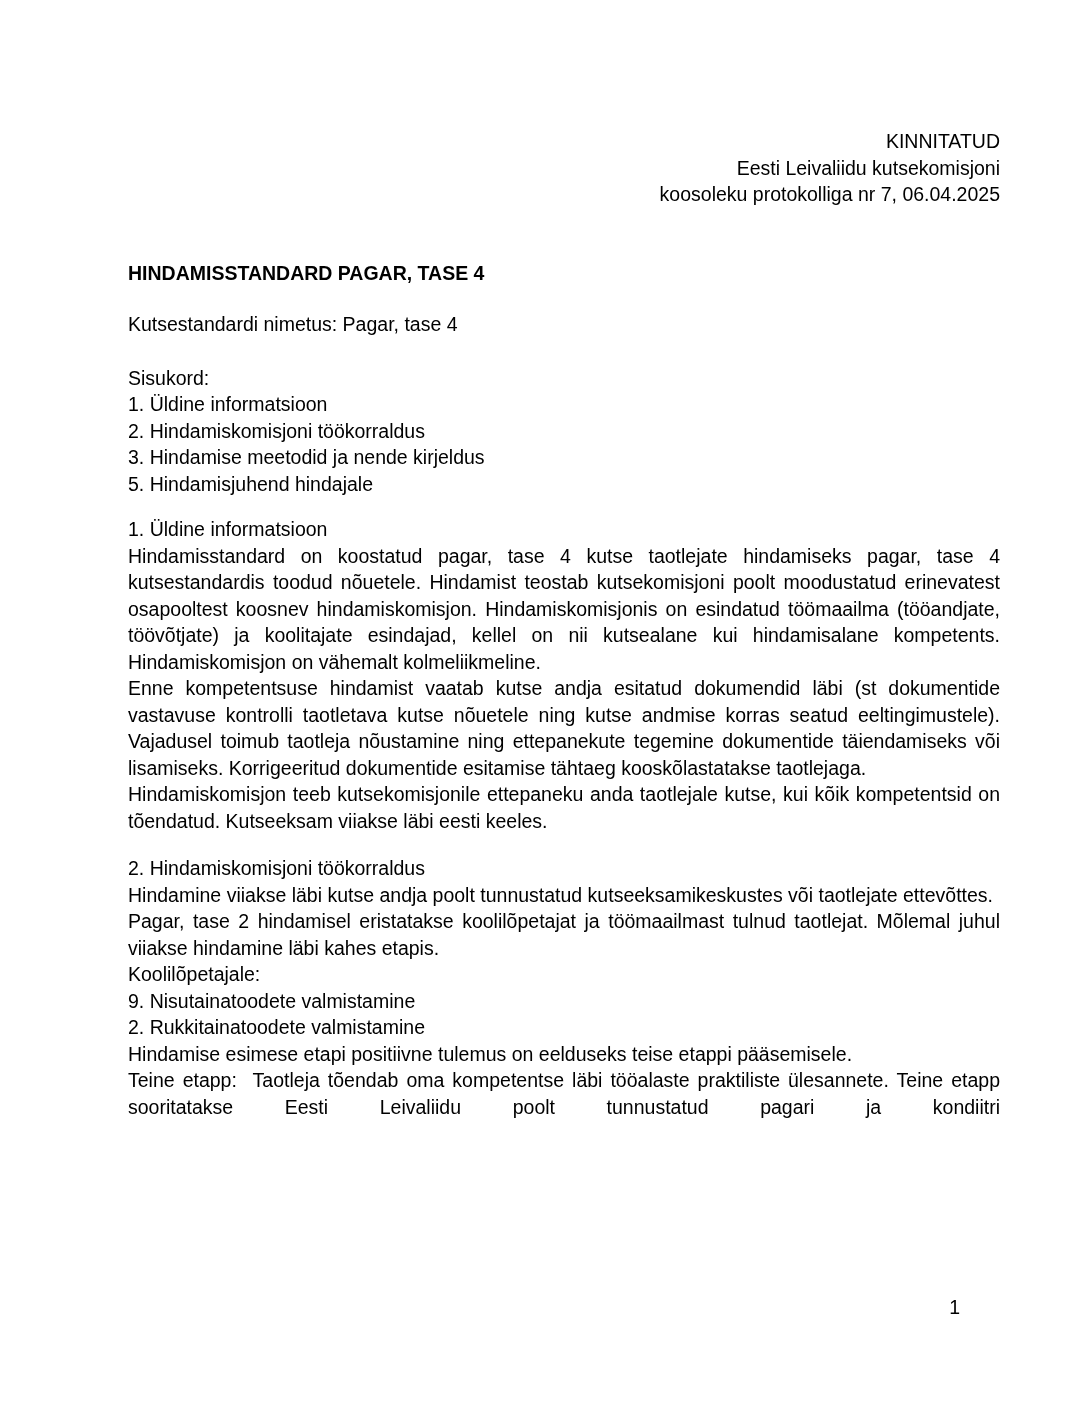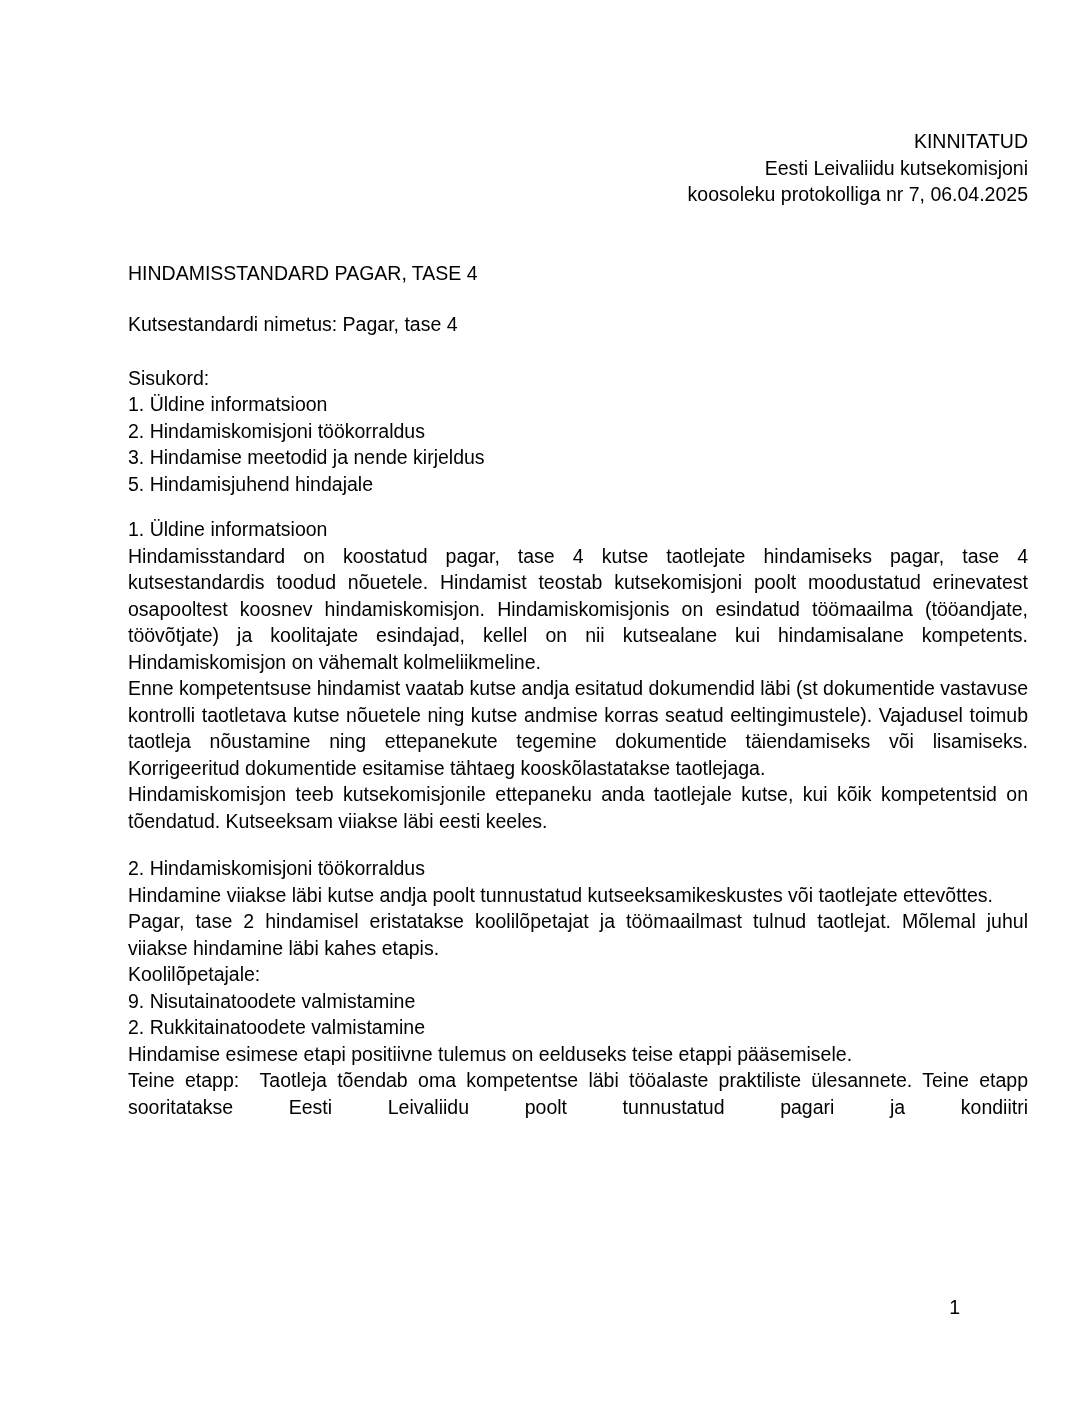--- a/index.html
+++ b/index.html
@@ -11,27 +11,27 @@
     height: 1408px;
     background: #ffffff;
     color: #000000;
     font-family: "Liberation Sans", sans-serif;
     font-size: 19.5px;
     line-height: 26.5px;
     position: relative;
     overflow: hidden;
   }
   .page {
-    padding: 128px 60px 0 128px; 
+    padding: 128px 88px 0 128px; 
   }
   .approval-header {
     text-align: right;
   }
   .doc-title {
-    font-weight: normal;
+    font-weight: bold;
   }
   .para-justify {
     text-align: justify;
   }
   .para-justify-full {
     text-align: justify;
     text-align-last: justify;
   }
   .gap-a { height: 52px; }
   .gap-b { height: 25px; }

